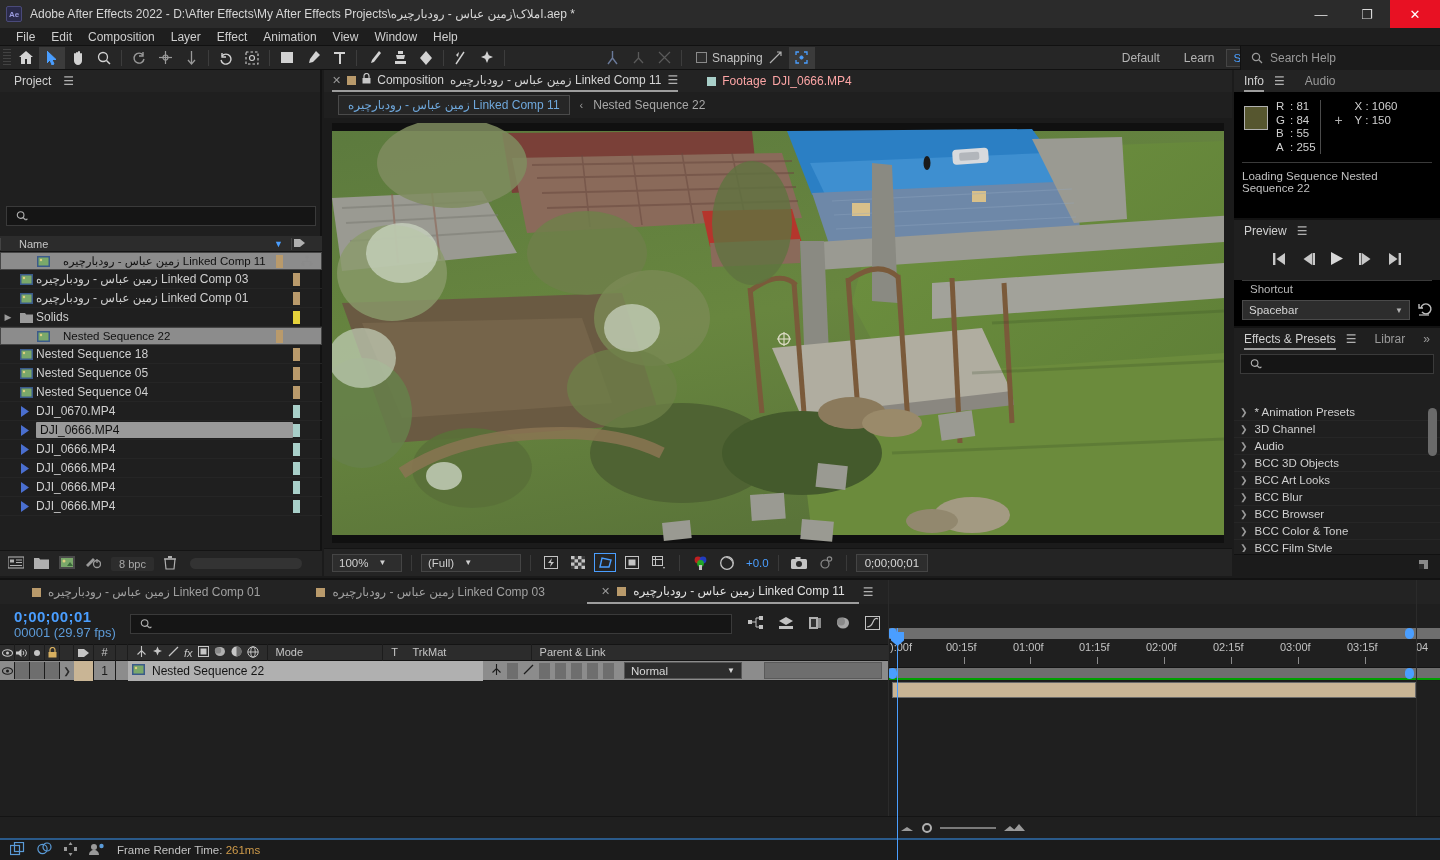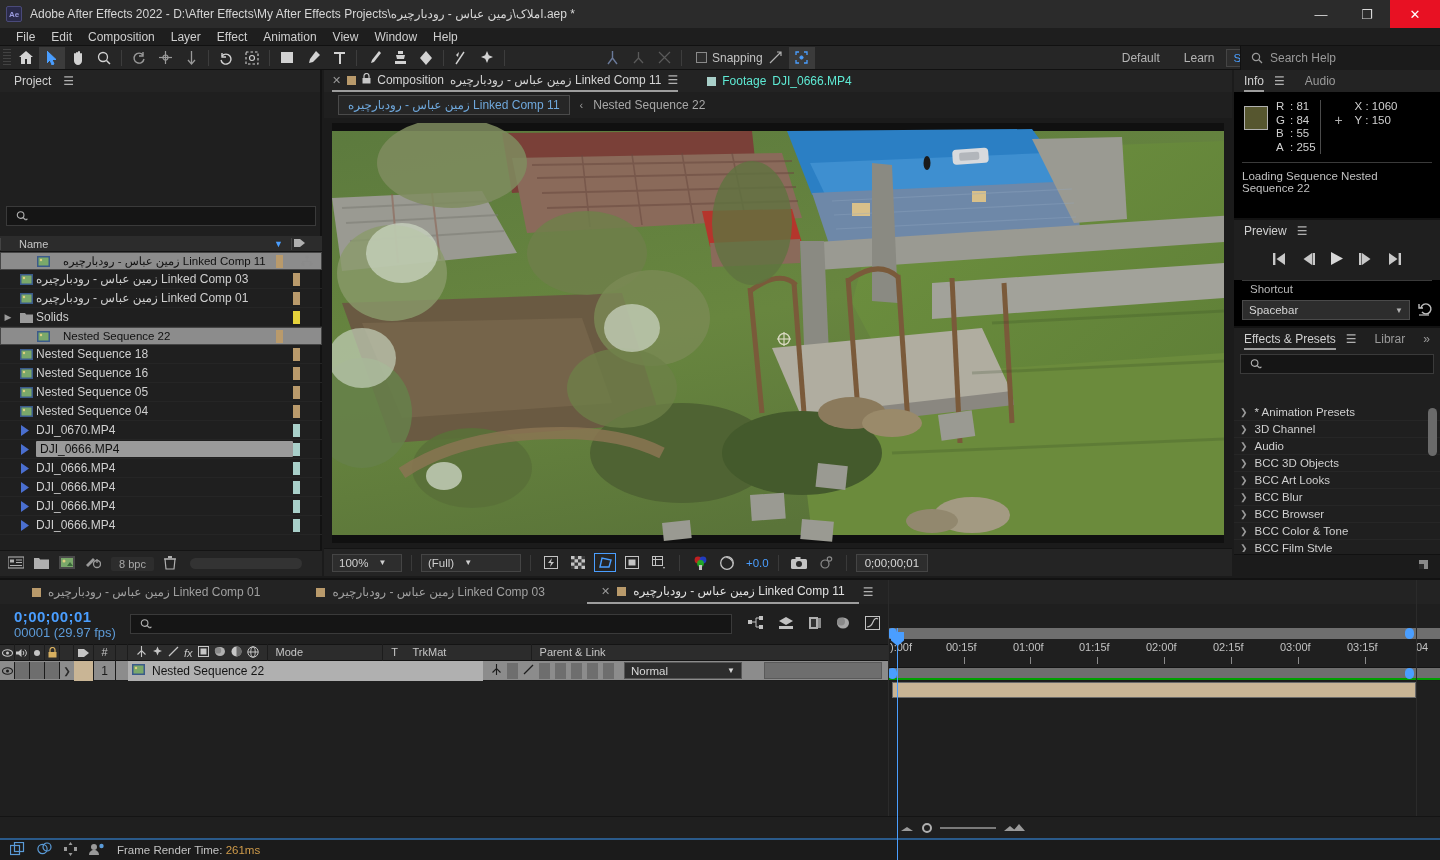--- a/index.html
+++ b/index.html
@@ -80,21 +80,21 @@
   .pbarcap { width:112px; height:11px; background:#333; border-radius:6px; margin-left:4px; }
 
   
   .comp { position:absolute; left:324px; top:70px; width:908px; height:506px; background:#1b1b1b; }
   .ctabs { height:22px; background:#232323; display:flex; align-items:center; padding-left:8px; gap:7px;}
   .ctab { display:flex; align-items:center; gap:6px; font-size:12px; color:#d4d4d4; height:22px; }
   .ctab.act { border-bottom:2px solid #9d9d9d; }
   .csw { width:9px; height:9px; background:#b99a6b; }
   .csw.teal { background:#a8cfc9; }
   .xbtn { color:#9a9a9a; font-size:11px; }
-  .ctab.inact { color:#5eead4; }
+  .ctab.inact { color:#fca5a5; }
   .crumbs { height:26px; display:flex; align-items:center; padding-left:14px; gap:10px; background:#1f1f1f;}
   .crumb { font-size:12px; color:#6fa8dc; border:1px solid #4a4a4a; padding:2px 9px; background:#262626; }
   .crumb2 { font-size:12px; color:#a8a8a8; }
   .stage { position:absolute; left:0; top:48px; width:908px; height:430px; background:#1b1b1b;
            display:flex; align-items:center; justify-content:center; }
   .canvas { position:relative; width:892px; height:420px; overflow:hidden; background:#4a5838; }
   .cbot { position:absolute; left:0; bottom:0; width:908px; height:28px; background:#242424;
           display:flex; align-items:center; gap:5px; padding-left:8px; border-top:1px solid #141414; }
   .sel { background:#2d2d2d; border:1px solid #454545; height:18px; display:flex; align-items:center;
          padding:0 6px; gap:10px; font-size:11.5px; color:#cfcfcf; }
@@ -480,33 +480,20 @@
               <rect x="0" y="0" width="13" height="11" fill="#3a5a8a"></rect>
               <rect x="1.5" y="1.5" width="10" height="8" fill="#7aa86a"></rect>
               <circle cx="4" cy="4" r="1.2" fill="#e0d080"></circle>
             </svg>
         </span>
         <span class="lbl">Nested Sequence 18</span>
         <span class="swatch" style="background:#b99a6b"></span>
         <span class="pshare"></span>
       </div>
 
-      <div class="prow">
-        <span class="disc"></span>
-        <span class="ico">
-          <svg width="13" height="11" viewBox="0 0 13 11">
-              <rect x="0" y="0" width="13" height="11" fill="#3a5a8a"></rect>
-              <rect x="1.5" y="1.5" width="10" height="8" fill="#7aa86a"></rect>
-              <circle cx="4" cy="4" r="1.2" fill="#e0d080"></circle>
-            </svg>
-        </span>
-        <span class="lbl">Nested Sequence 16</span>
-        <span class="swatch" style="background:#b99a6b"></span>
-        <span class="pshare"></span>
-      </div>
 
       <div class="prow">
         <span class="disc"></span>
         <span class="ico">
           <svg width="13" height="11" viewBox="0 0 13 11">
               <rect x="0" y="0" width="13" height="11" fill="#3a5a8a"></rect>
               <rect x="1.5" y="1.5" width="10" height="8" fill="#7aa86a"></rect>
               <circle cx="4" cy="4" r="1.2" fill="#e0d080"></circle>
             </svg>
         </span>

